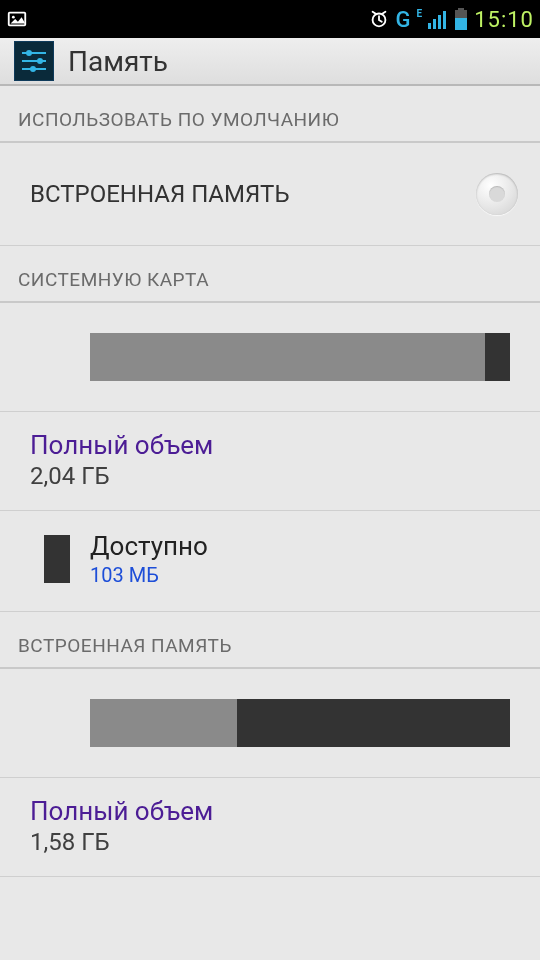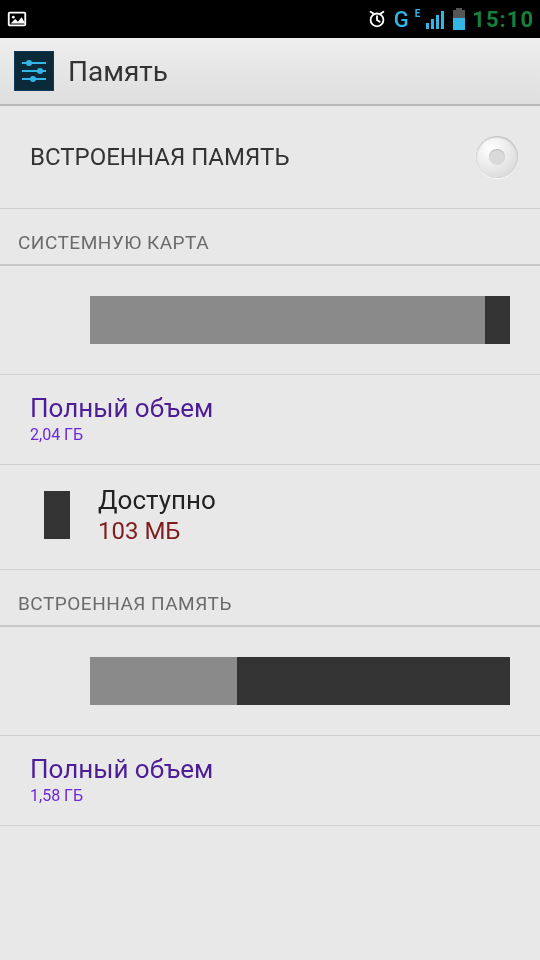--- a/index.html
+++ b/index.html
@@ -14,27 +14,27 @@
   .statusbar {
     height: 38px;
     background: #000;
     display: flex;
     align-items: center;
     justify-content: space-between;
     padding: 0 6px;
     color: #fff;
   }
   .statusbar .left, .statusbar .right { display: flex; align-items: center; gap: 6px; }
-  .statusbar .clock { color: #15803d; font-size: 22px; font-weight: 700; letter-spacing: 1px; }
+  .statusbar .clock { color: #bef264; font-size: 22px; font-weight: 400; letter-spacing: 1px; }
   .status-icon { display: inline-flex; align-items: center; justify-content: center; }
   .g-text { color: #33b5e5; font-size: 22px; font-weight: 500; }
   .e-text { color: #33b5e5; font-size: 10px; font-weight: 700; position: relative; top: -6px; }
   
   .titlebar {
-    height: 68px;
+    height: 48px;
     background: linear-gradient(to bottom, #eeeeee, #dedede);
     border-bottom: 2px solid #b8b8b8;
     display: flex;
     align-items: center;
     padding: 16px 14px;
     gap: 14px;
   }
   .titlebar-icon {
     width: 40px; height: 40px;
     background: #0a2a3a;
@@ -87,34 +87,34 @@
     background: #333;
     display: flex;
     overflow: hidden;
   }
   .storage-bar .seg { height: 100%; }
   .storage-detail {
     padding: 18px 30px 20px 30px;
     border-bottom: 1px solid #cfcfcf;
   }
   .detail-title { font-size: 26px; color: #4c1d95; }
-  .detail-sub { font-size: 16px; color: #6d28d9; margin-top: 2px; }
+  .detail-sub { font-size: 24px; color: #404040; margin-top: 2px; }
   .avail-row {
     display: flex;
     align-items: center;
-    gap: 28px;
+    gap: 20px;
     padding: 20px 30px 24px 44px;
     border-bottom: 1px solid #cfcfcf;
   }
   .avail-swatch {
     width: 26px; height: 48px;
     background: #333;
   }
   .avail-text .t { font-size: 26px; color: #222; }
-  .avail-text .s { font-size: 24px; color: #7f1d1d; margin-top: 2px; }
+  .avail-text .s { font-size: 20px; color: #1d4ed8; margin-top: 2px; }
 </style>
 </head>
 <body>
 
 <div class="statusbar">
   <div class="left">
     <span class="status-icon">
       <svg width="22" height="22" viewBox="0 0 24 24">
           <rect x="3" y="5" width="18" height="14" rx="1" fill="none" stroke="#fff" stroke-width="2"></rect>
           <circle cx="8" cy="10" r="1.5" fill="#fff"></circle>
@@ -160,20 +160,21 @@
       <circle cx="21" cy="15" r="3" fill="#33b5e5"></circle>
       <line x1="3" y1="23" x2="27" y2="23" stroke="#33b5e5" stroke-width="2"></line>
       <circle cx="14" cy="23" r="3" fill="#33b5e5"></circle>
     </svg>
   </div>
   <div class="page-title">Память</div>
 </div>
 
 <div class="content">
 
+  <div class="section-header">ИСПОЛЬЗОВАТЬ ПО УМОЛЧАНИЮ</div>
 
   <div class="option-row">
     <div class="option-label">ВСТРОЕННАЯ ПАМЯТЬ</div>
     <div class="radio">
         <div class="inner-off"></div>
       </div>
   </div>
 
 
   <div class="section-header">СИСТЕМНУЮ КАРТА</div>

